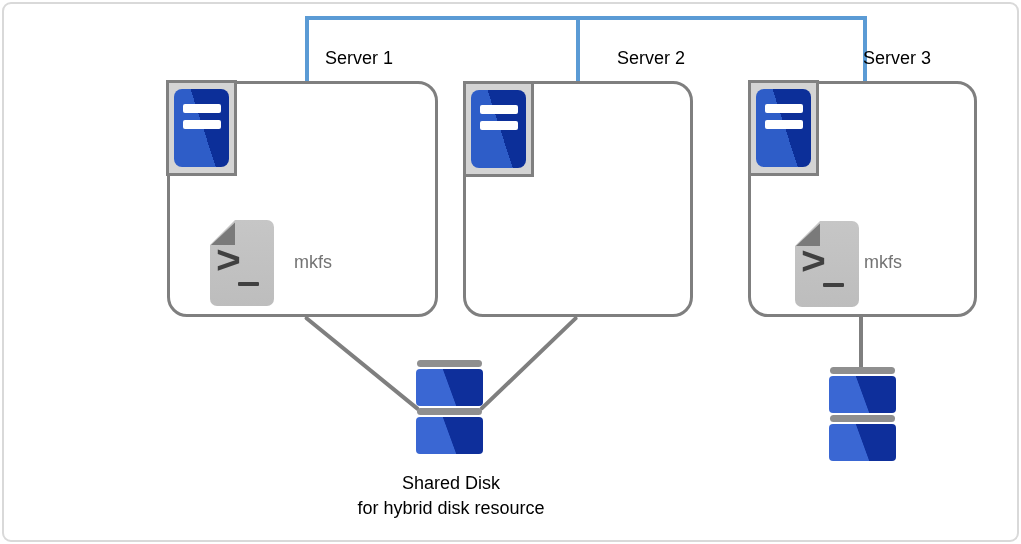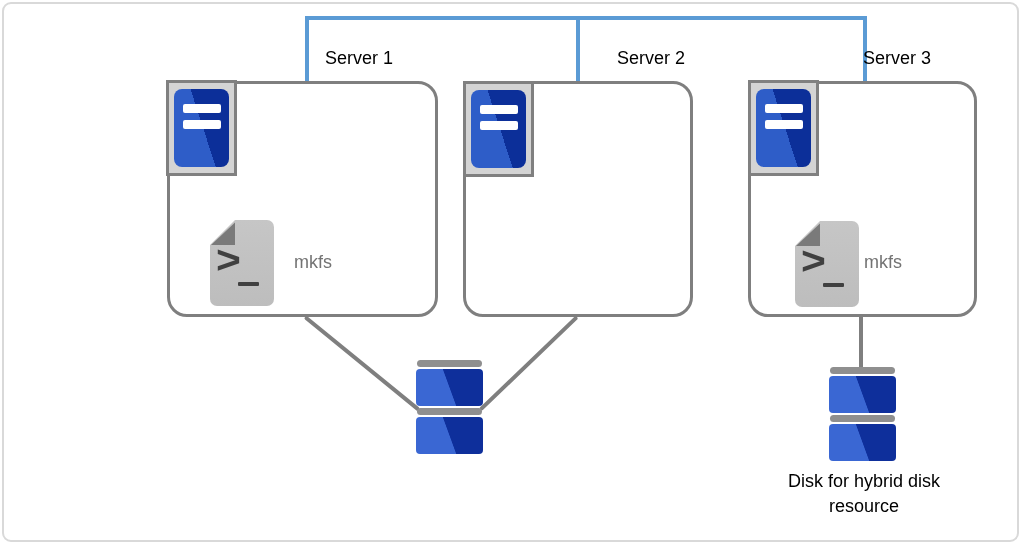--- a/index.html
+++ b/index.html
@@ -179,19 +179,19 @@
     <div class="disk-body"></div>
   </div>
 
   <div class="disk hybrid">
     <div class="disk-cap"></div>
     <div class="disk-body"></div>
     <div class="disk-cap"></div>
     <div class="disk-body"></div>
   </div>
 
-  <div class="disk-label dl2">
-    <div>Disk for hybrid disk</div>
-    <div>resource</div>
+  <div class="disk-label dl1">
+    <div>Shared Disk</div>
+    <div>for hybrid disk resource</div>
   </div>
 
   <div class="frame"></div>
 </div>
 
 </body></html>

